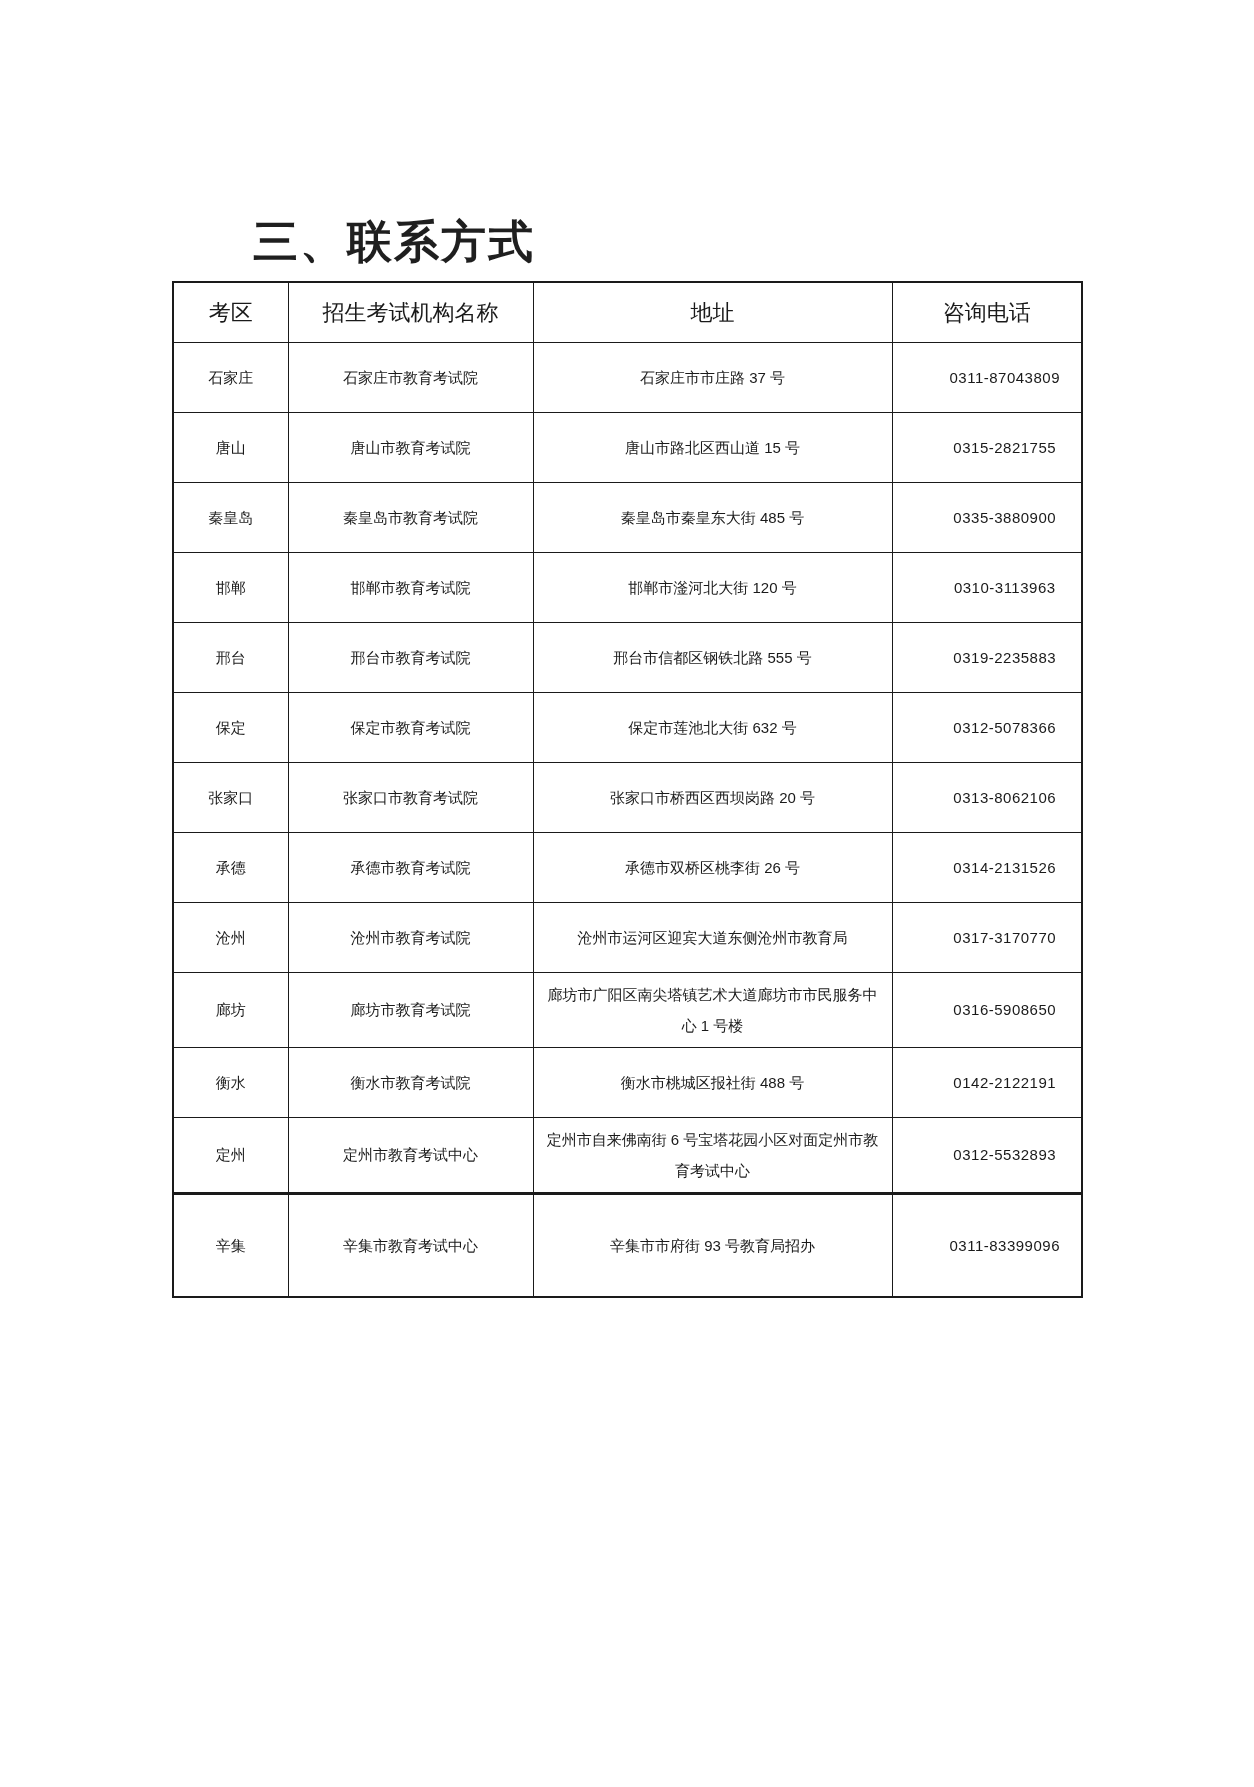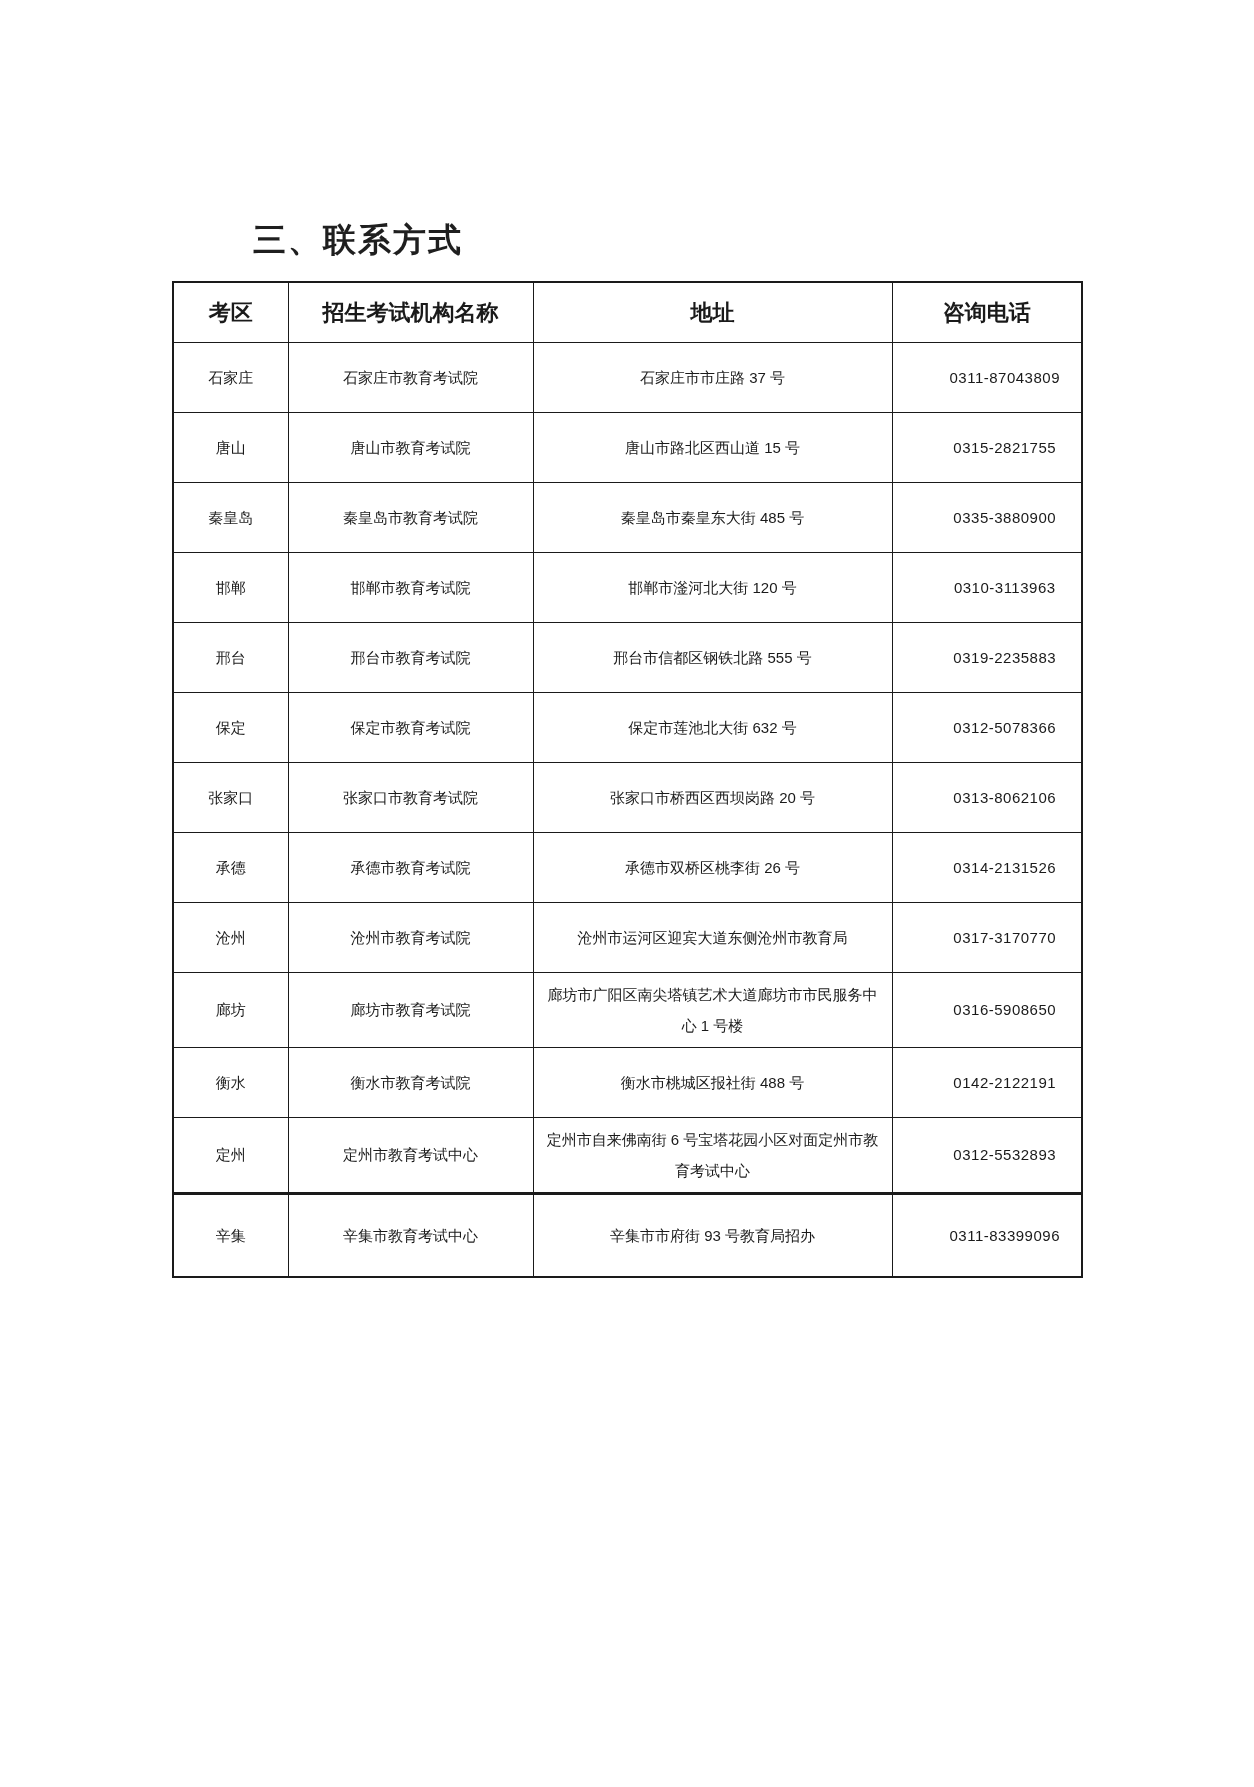--- a/index.html
+++ b/index.html
@@ -13,22 +13,22 @@
   }
   .page {
     position: relative;
     width: 1254px;
     height: 1787px;
     background: #ffffff;
   }
   .title {
     position: absolute;
     left: 253px;
-    top: 218px;
-    font-size: 33px;
+    top: 212px;
+    font-size: 45px;
     font-weight: bold;
     color: #1f1f1f;
     letter-spacing: 2px;
     white-space: nowrap;
   }
   .contact-table {
     position: absolute;
     left: 172px;
     top: 281px;
     width: 909px;
@@ -39,36 +39,36 @@
   .contact-table th,
   .contact-table td {
     border: 1px solid #1a1a1a;
     text-align: center;
     vertical-align: middle;
     font-size: 15px;
     line-height: 31px;
     padding: 6px 10px;
   }
   .contact-table th {
-    font-weight: bold;
+    font-weight: normal;
     height: 60px;
     font-size: 22px;
   }
   .contact-table td {
     height: 70px;
     font-weight: normal;
   }
   .contact-table td.cell-phone {
     letter-spacing: 0.5px;
     padding-left: 46px;
   }
   
   .contact-table tbody tr:last-child td {
     border-top-width: 3px;
-    height: 84px;
+    height: 104px;
   }
   col.c-region { width: 115px; }
   col.c-institution { width: 245px; }
   col.c-address { width: 359px; }
   col.c-phone { width: 190px; }
 </style>
 </head>
 <body>
 
 <div class="page">

